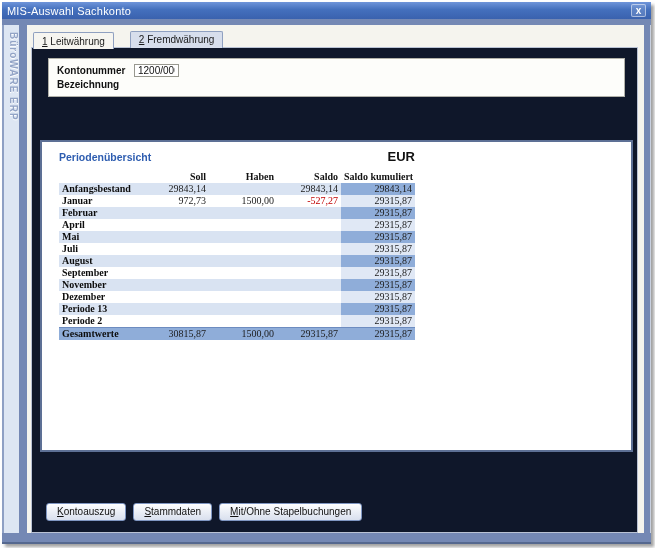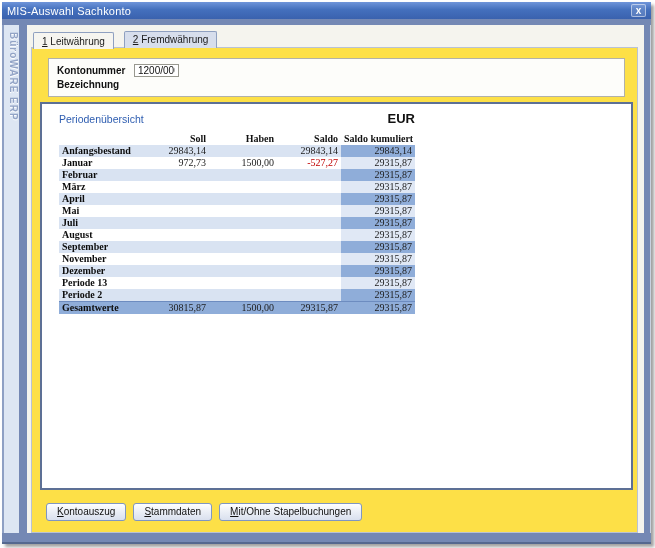--- a/index.html
+++ b/index.html
@@ -38,32 +38,32 @@
     text-shadow:1px 0 0 #ffffff;
   }
   .rightrail { flex:0 0 7px; background:#7488b4; border-right:1px solid #c9d1e0; }
   .bottomband { flex:0 0 11px; background:#7488b4; border-bottom:2px solid #55688f; }
 
   .client {
     flex:1; min-width:0; background:#f5f4ee; display:flex; flex-direction:column;
     padding:6px 6px 0 4px;
   }
   
-  .tabstrip { display:flex; gap:10px; padding-left:2px; position:relative; z-index:2; flex:0 0 17px; }
+  .tabstrip { display:flex; gap:16px; padding-left:2px; position:relative; z-index:2; flex:0 0 17px; }
   .tab {
     font-size:10px; padding:2px 8px 2px; color:#1a1a1a;
     border:1px solid #8fa0c0; border-bottom:none; border-radius:2px 2px 0 0;
     background:#d7deec; cursor:default;
   }
   .tab.active { background:#f6f5f0; position:relative; top:1px; padding-top:3px; }
   .tab u, .btn u { text-decoration:underline; }
   .tabpage {
     flex:1; min-height:0; margin-top:-1px; padding:8px 0 5px;
-    border:1px solid #b9c2d4; background:#fde047;
-    display:flex; flex-direction:column;
+    border:1px solid #b9c2d4; background:#0f172a;
+    display:flex; flex-direction:column;gap:38px;
   }
   
   .fieldsbox {
     flex:0 0 auto; margin:2px 12px 0 16px; padding:4px 0 5px 8px;
     border:1px solid #b1b1a9; background:#fdfdfa;
   }
   .frow { display:flex; align-items:center; height:14px; }
   .frow label { width:77px; font-size:10px; font-weight:bold; color:#111; }
   .in {
     height:13px; border:1px solid #98988f; background:#fff;
@@ -71,21 +71,21 @@
   }
   .in.short { width:45px; text-align:right; }
   .in.long  { width:300px; }
   
   .panel {
     flex:1; min-height:0; margin:5px 4px 0 8px;
     border:2px solid #5d7095; background:#fff;
     padding:7px 10px 0 17px;
   }
   .phead { width:356px; display:flex; justify-content:space-between; align-items:baseline; }
-  .ptitle { color:#2e5db0; font-weight:normal; font-size:10.5px; }
+  .ptitle { color:#2e5db0; font-weight:bold; font-size:10.5px; }
   .pcur   { color:#111; font-weight:bold; font-size:13px;padding-left:12px; }
   table.ptable { border-collapse:collapse; table-layout:fixed; width:356px; margin-top:6px;font-family:Liberation Serif, serif; }
   .ptable th {
     font-size:10px; font-weight:bold; color:#111; text-align:right;
     padding:1px 3px; height:13px; white-space:nowrap;
   }
   .ptable th.first { text-align:left; }
   .ptable td {
     font-size:10px; color:#1c1c1c; padding:0 3px; height:12px;
     line-height:12px; white-space:nowrap; overflow:hidden;
@@ -178,27 +178,20 @@
                   <td class="num kum">29315,87</td>
                 </tr>
                 <tr>
                   <td class="lbl">Februar</td>
                   <td class="num"></td>
                   <td class="num"></td>
                   <td class="num"></td>
                   <td class="num kum">29315,87</td>
                 </tr>
                 <tr>
-                  <td class="lbl">März</td>
-                  <td class="num"></td>
-                  <td class="num"></td>
-                  <td class="num"></td>
-                  <td class="num kum">29315,87</td>
-                </tr>
-                <tr>
                   <td class="lbl">April</td>
                   <td class="num"></td>
                   <td class="num"></td>
                   <td class="num"></td>
                   <td class="num kum">29315,87</td>
                 </tr>
                 <tr>
                   <td class="lbl">Mai</td>
                   <td class="num"></td>
                   <td class="num"></td>

